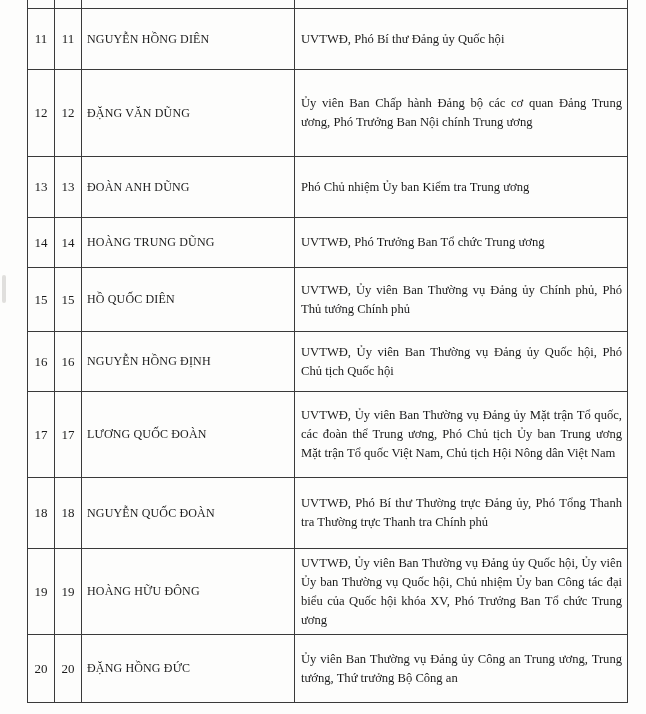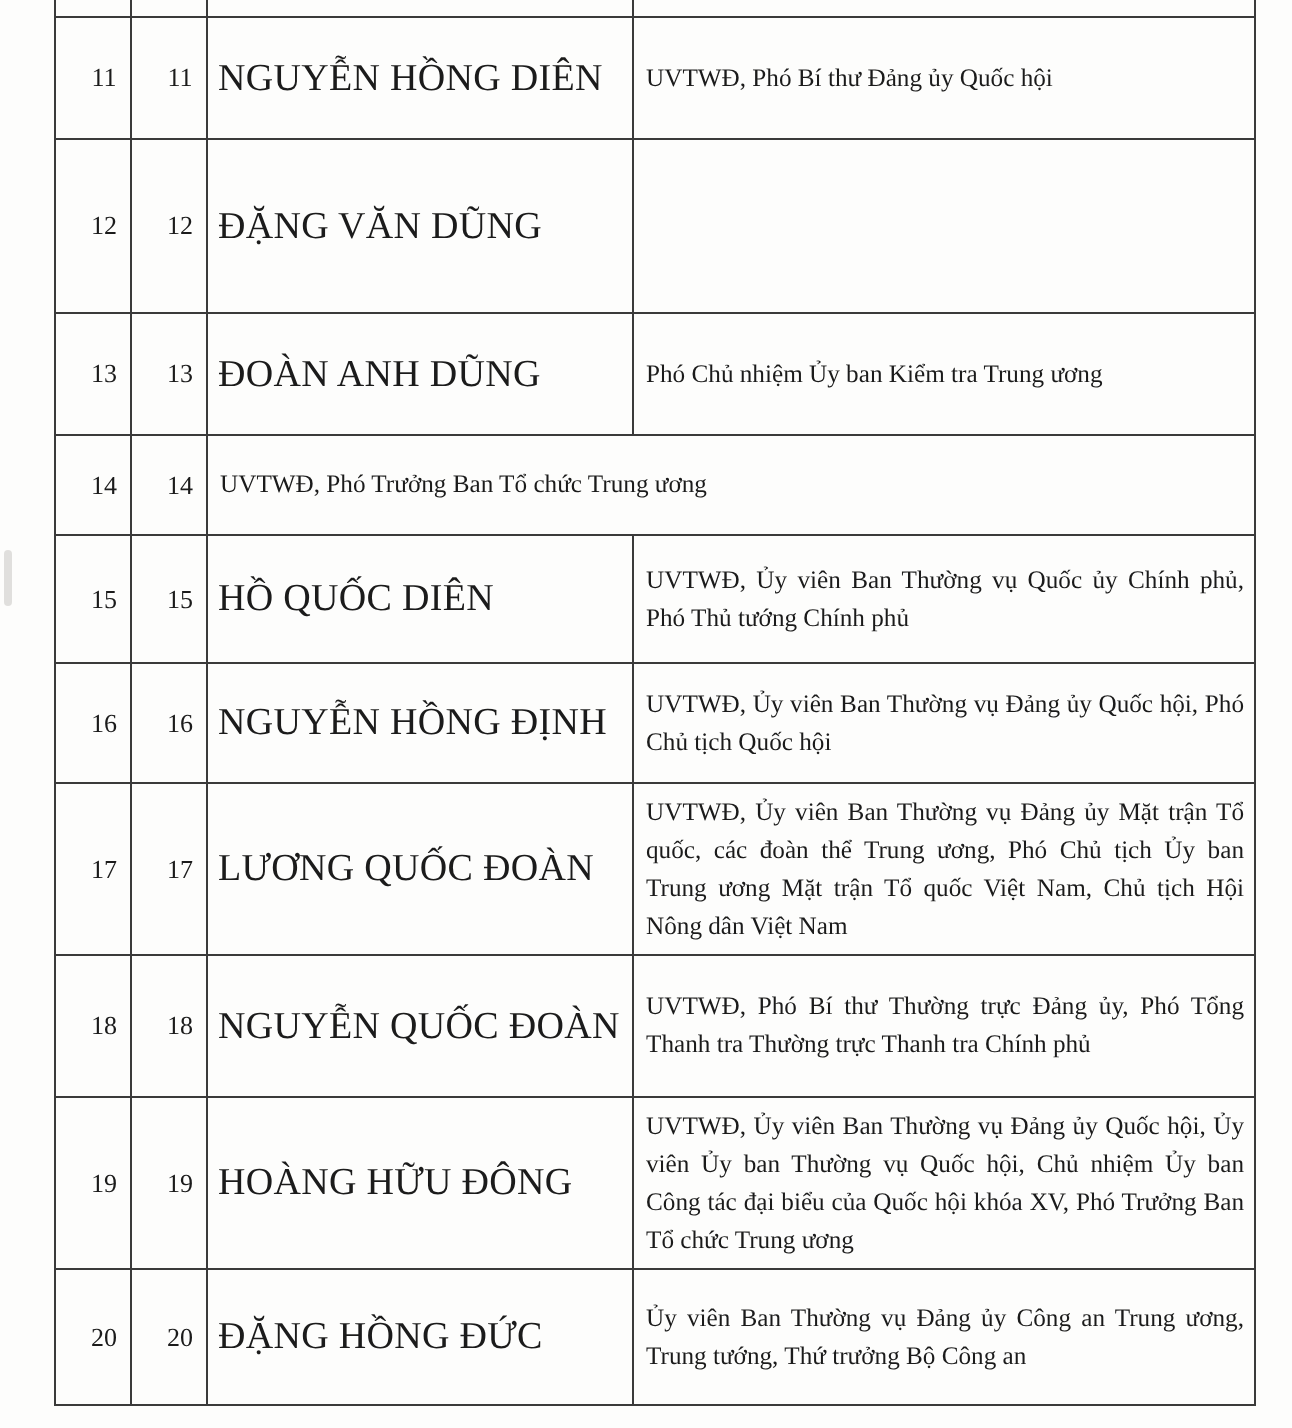--- a/index.html
+++ b/index.html
@@ -26,28 +26,27 @@
     border-bottom: 1px solid #3a3a3a;
     align-items: stretch;
   }
   .cell { border-right: 1px solid #3a3a3a; }
   .c-no {
     width: 27px;
     display: flex;
     align-items: center;
     justify-content: center;
     font-size: 13px;
-    margin-left: 11px;
   }
   .c-name {
     width: 213px;
     display: flex;
     align-items: center;
     padding: 2px 4px 2px 5px;
-    font-size: 19px;
+    font-size: 12px;
     letter-spacing: 0.15px;
     line-height: 17px;
   }
   .c-pos {
     flex: 1;
     border-right: none;
     display: flex;
     align-items: center;
     padding: 4px 5px 4px 6px;
   }
@@ -90,45 +89,49 @@
       <div class="cell c-name">NGUYỄN HỒNG DIÊN</div>
       <div class="cell c-pos">
           <div class="pos-text">UVTWĐ, Phó Bí thư Đảng ủy Quốc hội</div>
         </div>
     </div>
 
     <div class="row" style="height:87px">
       <div class="cell c-no">12</div>
       <div class="cell c-no">12</div>
       <div class="cell c-name">ĐẶNG VĂN DŨNG</div>
+      <div class="cell c-pos">
+          <div class="pos-text">Ủy viên Ban Chấp hành Đảng bộ các cơ quan Đảng Trung ương, Phó Trưởng Ban Nội chính Trung ương</div>
+        </div>
     </div>
 
     <div class="row" style="height:61px">
       <div class="cell c-no">13</div>
       <div class="cell c-no">13</div>
       <div class="cell c-name">ĐOÀN ANH DŨNG</div>
       <div class="cell c-pos">
           <div class="pos-text">Phó Chủ nhiệm Ủy ban Kiểm tra Trung ương</div>
         </div>
     </div>
 
     <div class="row" style="height:50px">
       <div class="cell c-no">14</div>
       <div class="cell c-no">14</div>
+      <div class="cell c-name">HOÀNG TRUNG DŨNG</div>
       <div class="cell c-pos">
           <div class="pos-text">UVTWĐ, Phó Trưởng Ban Tổ chức Trung ương</div>
         </div>
     </div>
 
     <div class="row" style="height:64px">
       <div class="cell c-no">15</div>
       <div class="cell c-no">15</div>
       <div class="cell c-name">HỒ QUỐC DIÊN</div>
       <div class="cell c-pos">
-          <div class="pos-text">UVTWĐ, Ủy viên Ban Thường vụ Quốc ủy Chính phủ, Phó Thủ tướng Chính phủ</div>
+          <div class="pos-text">UVTWĐ, Ủy viên Ban Thường vụ Đảng ủy Chính phủ, Phó Thủ tướng Chính phủ</div>
         </div>
     </div>
 
     <div class="row" style="height:60px">
       <div class="cell c-no">16</div>
       <div class="cell c-no">16</div>
       <div class="cell c-name">NGUYỄN HỒNG ĐỊNH</div>
       <div class="cell c-pos">
           <div class="pos-text">UVTWĐ, Ủy viên Ban Thường vụ Đảng ủy Quốc hội, Phó Chủ tịch Quốc hội</div>
         </div>

